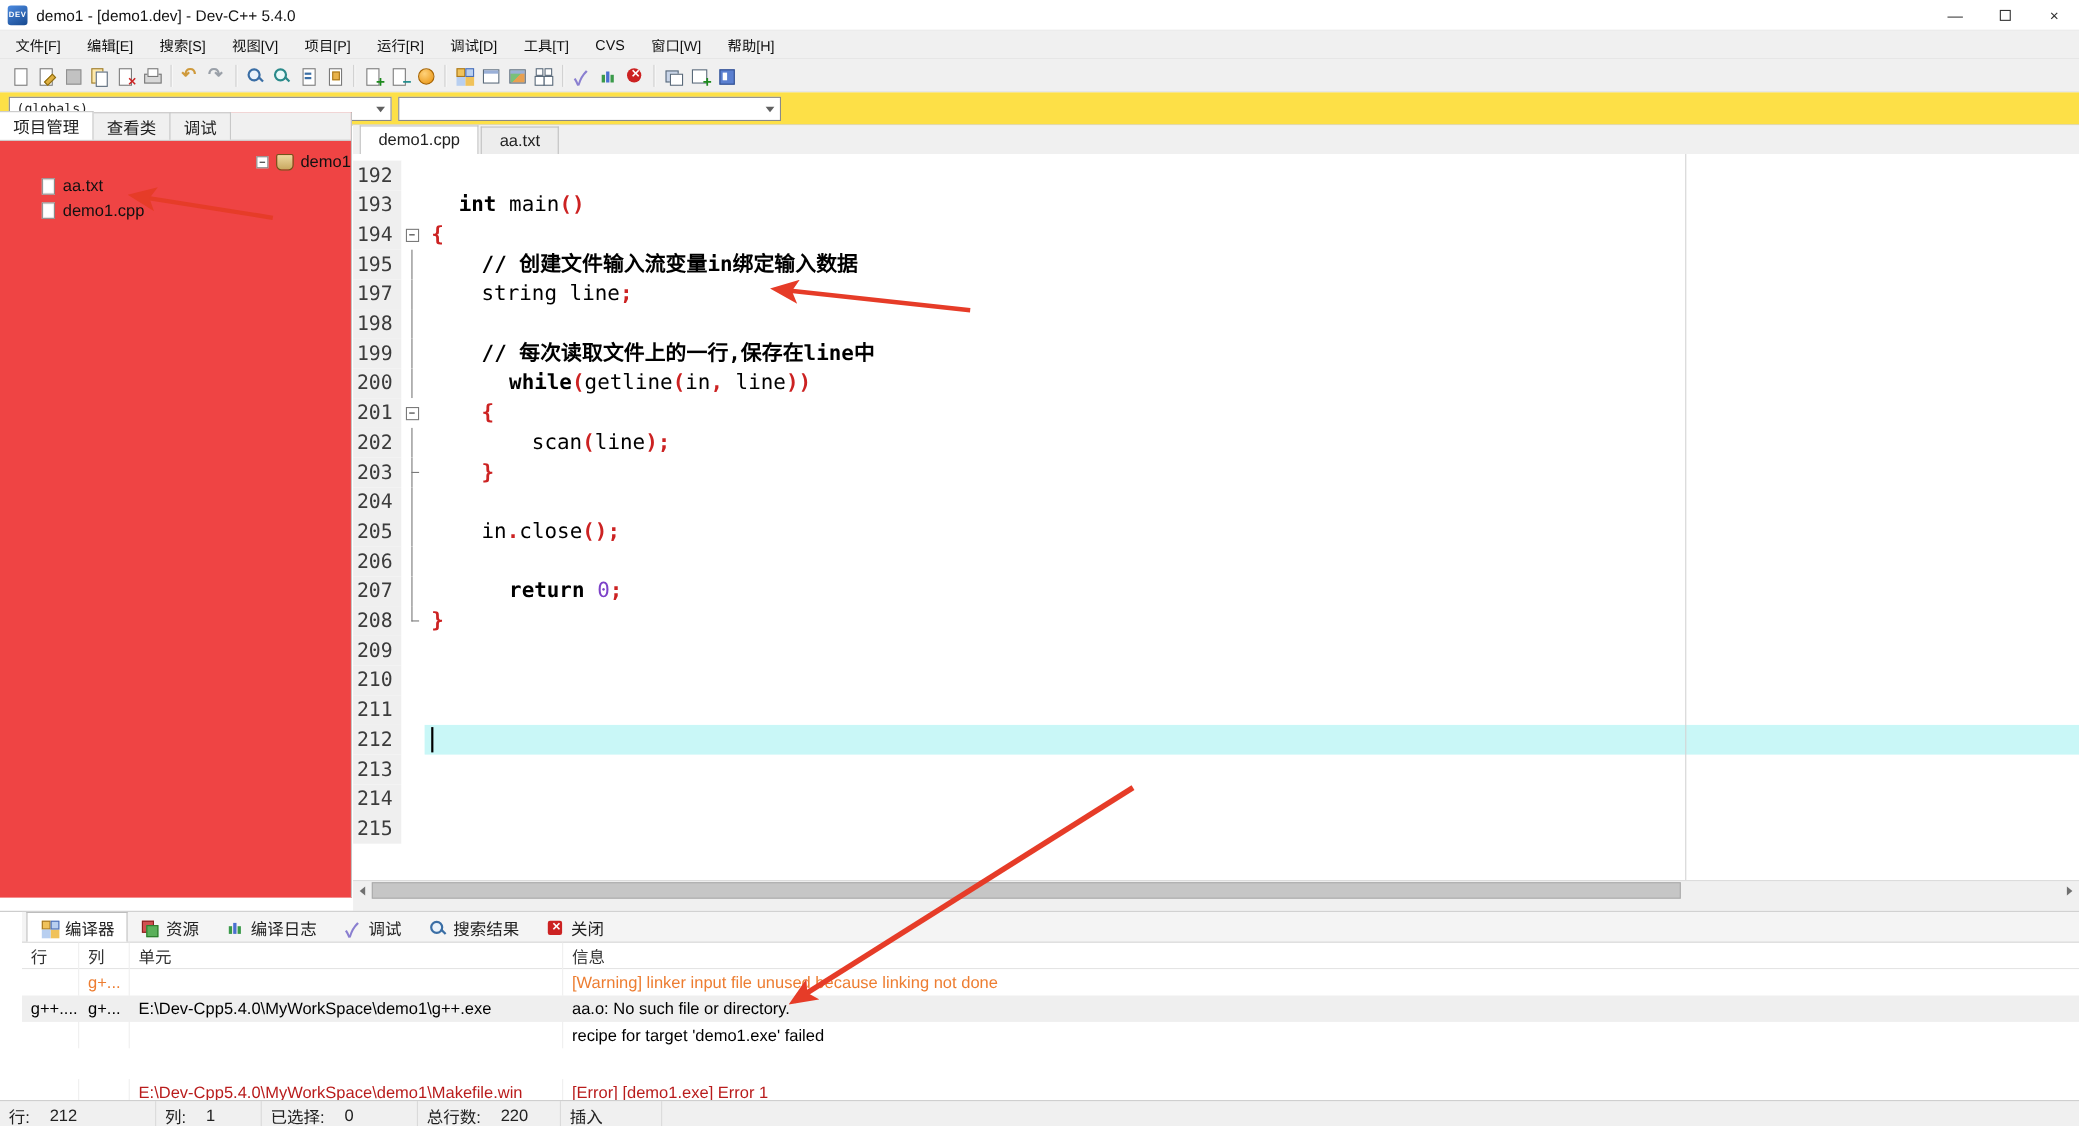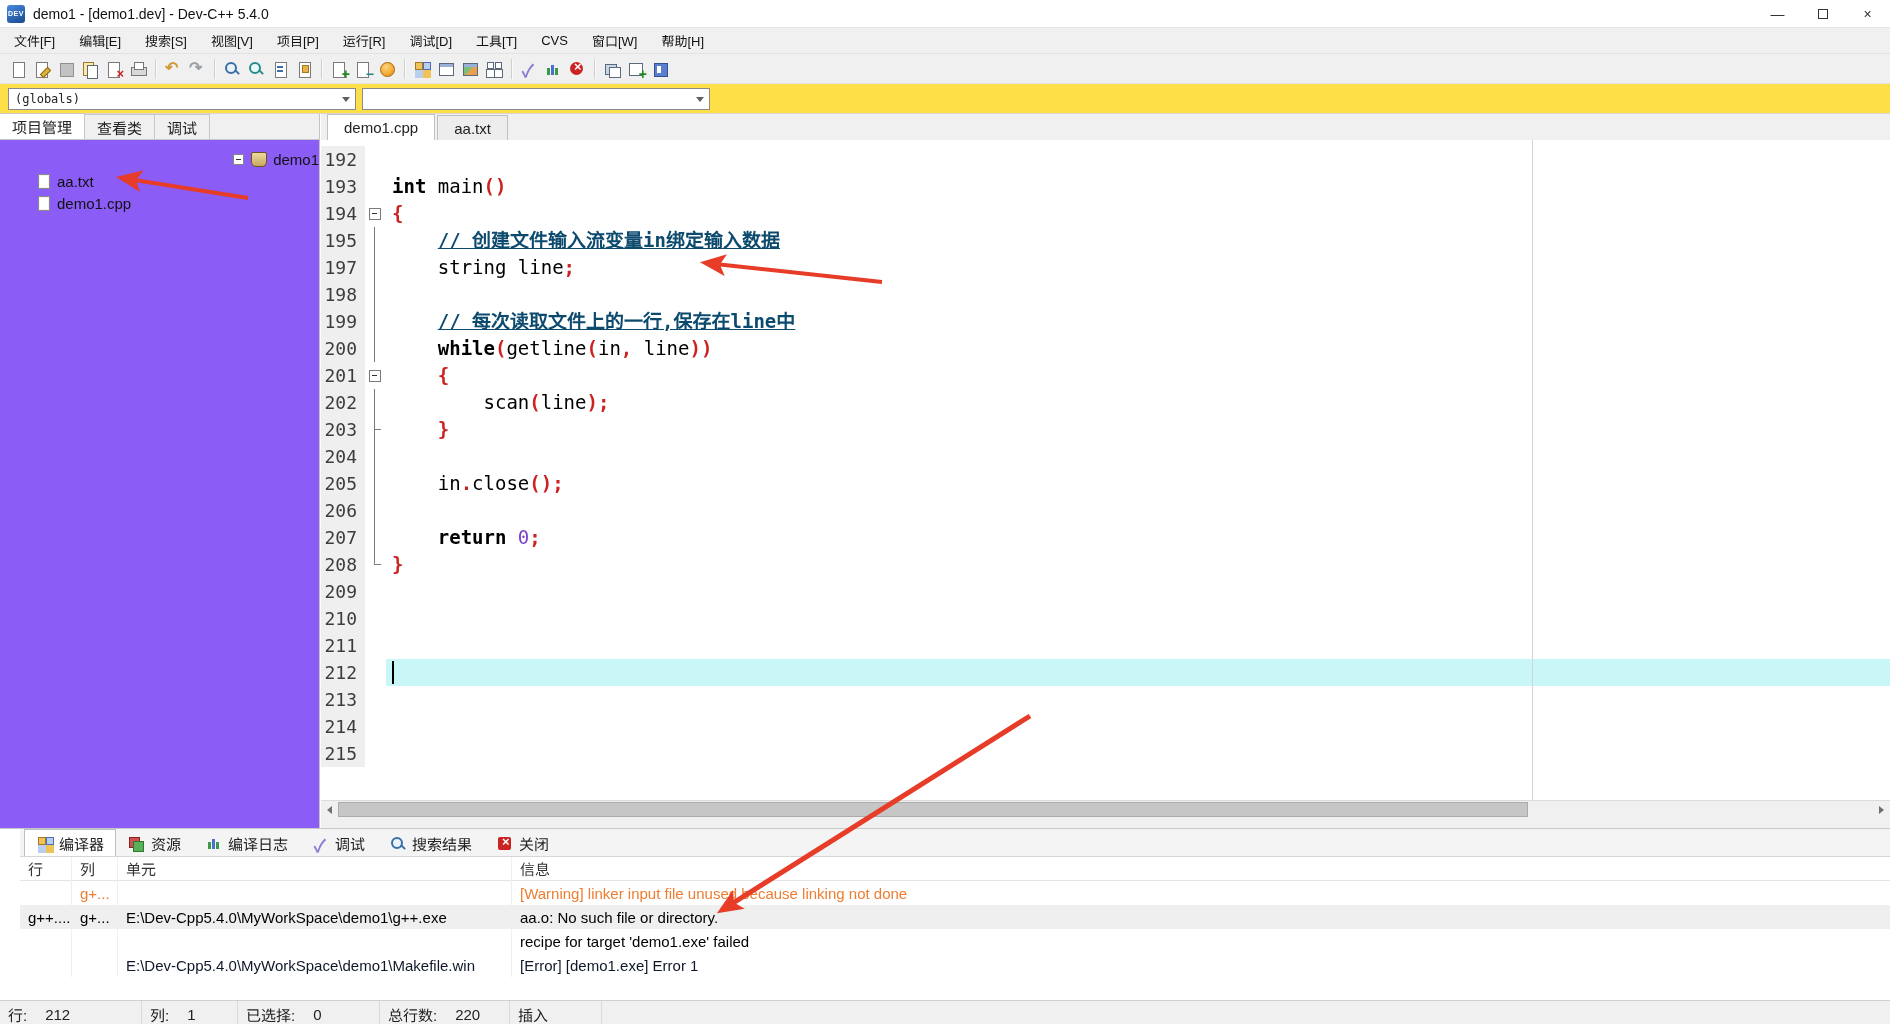--- a/index.html
+++ b/index.html
@@ -78,21 +78,21 @@
   
   .comborow { position:absolute; left:0; top:84px; width:1890px; height:30px; background:#fde047; border-bottom:1px solid #d6d6d6; }
   .combo { position:absolute; top:4px; height:22px; background:#fff; border:1px solid #8a8a8a; display:flex; align-items:center; }
   .combo1 { left:8px; width:348px; }
   .combo2 { left:362px; width:348px; }
   .combo-text { flex:1; padding-left:6px; font-family:"DejaVu Sans Mono",monospace; font-size:12px; color:#222; }
   .combo-arrow { width:18px; height:100%; display:flex; align-items:center; justify-content:center; }
   .combo-arrow::after { content:""; width:0; height:0; border-left:4px solid transparent; border-right:4px solid transparent; border-top:5px solid #606060; }
 
   
-  .left-panel { position:absolute; left:0; top:114px; width:320px; height:714px; background:#8b5cf6; border-right:1px solid #c4c4c4; }
+  .left-panel { position:absolute; left:0; top:102px; width:320px; height:714px; background:#ef4444; border-right:1px solid #c4c4c4; }
   .side-tabs { height:26px; display:flex; background:#f0f0f0; border-bottom:1px solid #c8c8c8; align-items:flex-end; }
   .stab { height:25px; padding:0 12px; display:flex; align-items:center; font-size:15px; color:#222; background:#f0f0f0; border:1px solid #c8c8c8; border-bottom:none; margin-left:-1px; }
   .stab.active { background:#fff; height:26px; position:relative; z-index:2; }
   .tree { padding-top:8px; }
   .tree-row { height:22px; display:flex; align-items:center; font-size:15px; color:#111; }
   .tree-root { padding-left:8px;justify-content:flex-end; }
   .tree-child { padding-left:38px; }
   .expander { width:11px; height:11px; border:1px solid #848484; background:#fff; position:relative; flex:none; }
   .expander::after { content:""; position:absolute; left:2px; top:4px; width:5px; height:1px; background:#333; }
   .shield-icon { width:16px; height:15px; margin:0 6px 0 7px; background:linear-gradient(#ecd9a0,#c8a860); border:1px solid #70551a; border-radius:2px 2px 5px 5px; flex:none; }
@@ -111,26 +111,26 @@
   .fold-box::before { content:""; position:absolute; left:4px; top:8px; width:10px; height:10px; background:#fff; border:1px solid #7a7a7a; z-index:2; }
   .fold-box::after { content:""; position:absolute; left:7px; top:13px; width:5px; height:1px; background:#333; z-index:3; }
   .fold-line::before { content:""; position:absolute; left:9px; top:0; bottom:0; width:1px; background:#7a7a7a; }
   .fold-end::before { content:""; position:absolute; left:9px; top:0; height:14px; width:1px; background:#7a7a7a; }
   .fold-end::after { content:""; position:absolute; left:9px; top:13px; width:7px; height:1px; background:#7a7a7a; }
   .fold-endline::before { content:""; position:absolute; left:9px; top:0; bottom:0; width:1px; background:#7a7a7a; }
   .fold-endline::after { content:""; position:absolute; left:9px; top:13px; width:7px; height:1px; background:#7a7a7a; }
   .txt { flex:1; position:relative; padding-left:6px; }
   .code-line.cur .txt { background:#c9f7f7; }
   .caret { position:absolute; left:6px; top:2px; width:2px; height:23px; background:#000; }
-  .sg-kw { color:#000; font-weight:bold; }
+  .sg-kw { color:#000; font-weight:bold;margin-left:25px; }
   .sg-id { color:#000; }
   .sg-sym { color:#cc2222; font-weight:bold; }
   .sg-str { color:#000080; font-weight:bold; }
   .sg-num { color:#7c41c8; }
-  .sg-com { color:#0c4a6e; font-weight:bold;text-decoration:underline; }
+  .sg-com { color:#000000; font-weight:bold; }
   .margin-line { position:absolute; left:1211px; top:0; bottom:0; width:1px; background:#d4d4d4; z-index:4; }
 
   .hscroll { position:absolute; left:0; top:686px; width:1569px; height:17px; background:#f0f0f0; border-top:1px solid #dcdcdc; }
   .hs-arrow { position:absolute; top:0; width:17px; height:17px; display:flex; align-items:center; justify-content:center; }
   .hs-left { left:0; } .hs-right { right:0; }
   .hs-arrow::after { content:""; width:0; height:0; border-top:4px solid transparent; border-bottom:4px solid transparent; }
   .hs-left::after { border-right:5px solid #707070; }
   .hs-right::after { border-left:5px solid #707070; }
   .hs-thumb { position:absolute; left:17px; top:1px; width:1190px; height:15px; background:#c6c6c6; border:1px solid #ababab; }
 
@@ -142,21 +142,21 @@
   .btab .tb-ic { width:17px; height:17px; }
   .ctable { width:100%; }
   .crow { display:flex; height:24px; align-items:center; font-size:15px; }
   .chead { color:#333; border-bottom:1px solid #e4e4e4; }
   .ccell { padding-left:8px; height:24px; display:flex; align-items:center; overflow:hidden; white-space:nowrap; }
   .c-line { width:52px; flex:none; border-right:1px solid #efefef; }
   .c-col  { width:46px; flex:none; border-right:1px solid #efefef; }
   .c-unit { width:394px; flex:none; border-right:1px solid #efefef; }
   .c-msg  { flex:1; }
   .r-warning { color:#ed7d31; }
-  .r-error   { color:#0f172a; }
+  .r-error   { color:#b91c1c;margin-top:28px; }
   .r-selected { background:#efefef; }
 
   
   .statusbar { position:absolute; left:0; top:1000px; width:1890px; height:28px; background:#f0f0f0; border-top:1px solid #cfcfcf; display:flex; font-size:15px; color:#222; }
   .sseg { display:flex; align-items:center; padding-left:8px; border-right:1px solid #dadada; }
   .sseg .val { margin-left:18px; }
   .sseg0 { width:142px; } .sseg1 { width:96px; } .sseg2 { width:142px; } .sseg3 { width:130px; } .sseg4 { width:92px; }
 
   
   .overlay { position:absolute; left:0; top:0; width:1890px; height:1024px; pointer-events:none; z-index:60; }

